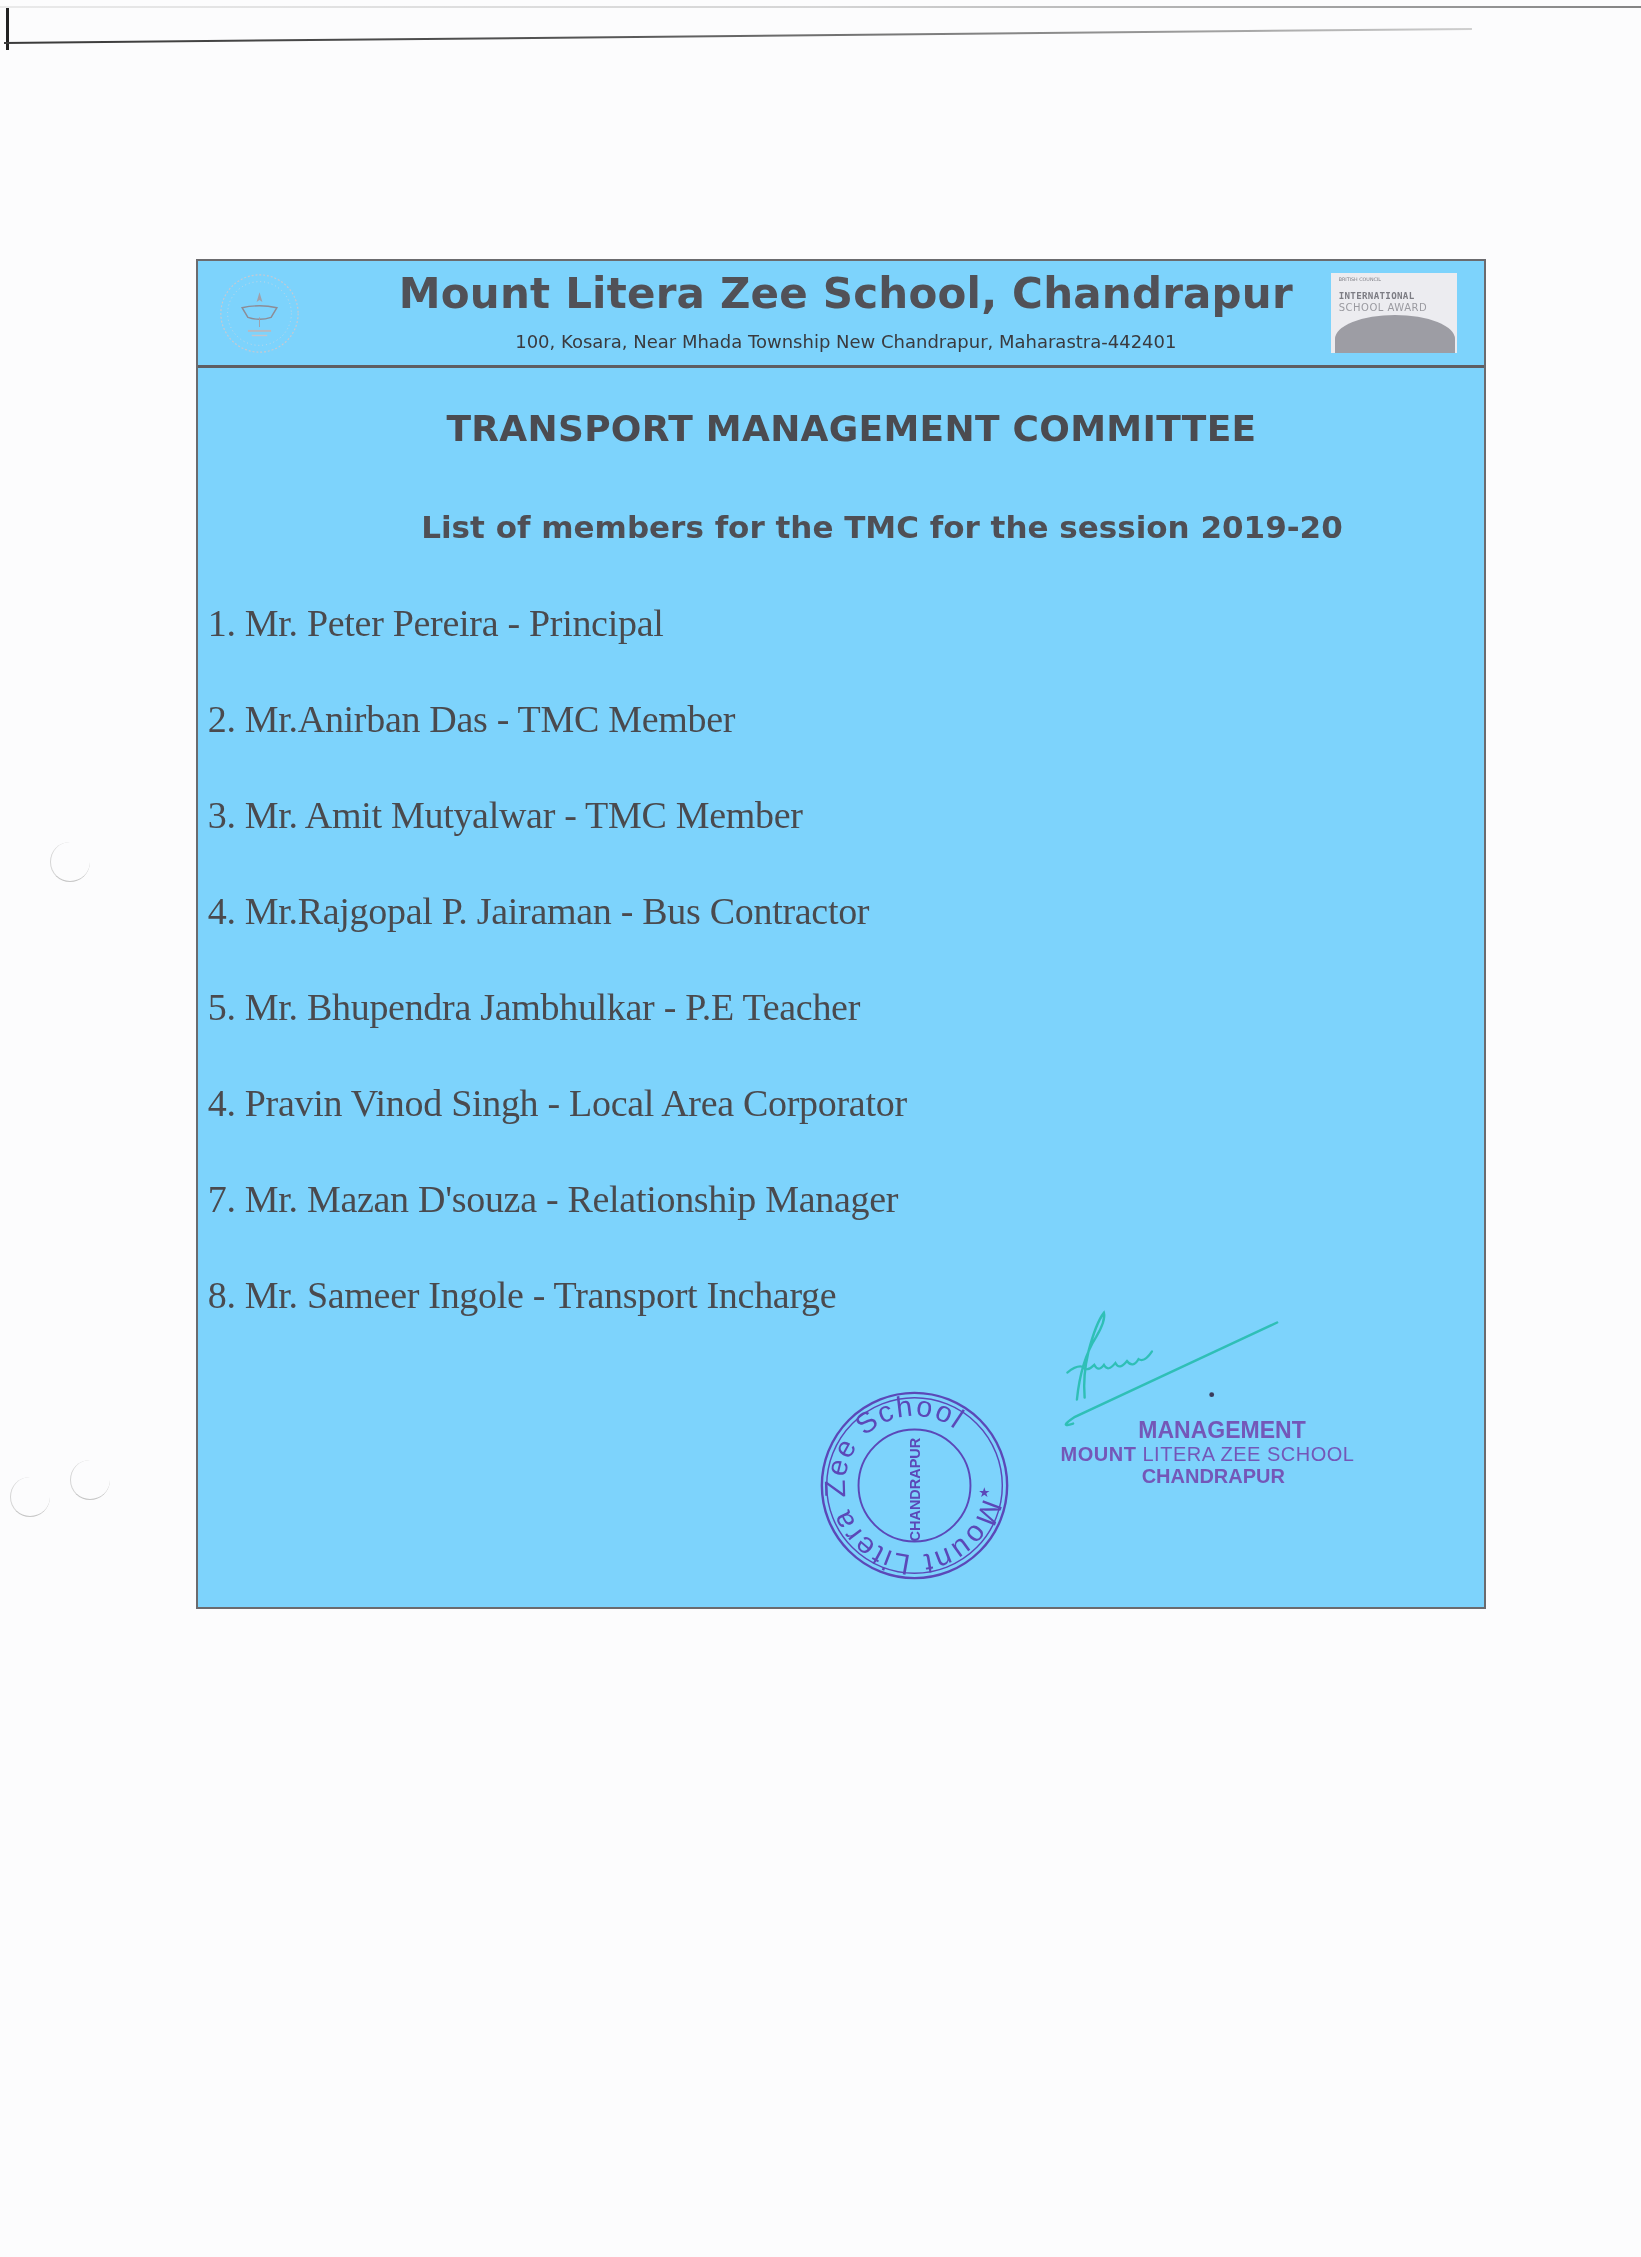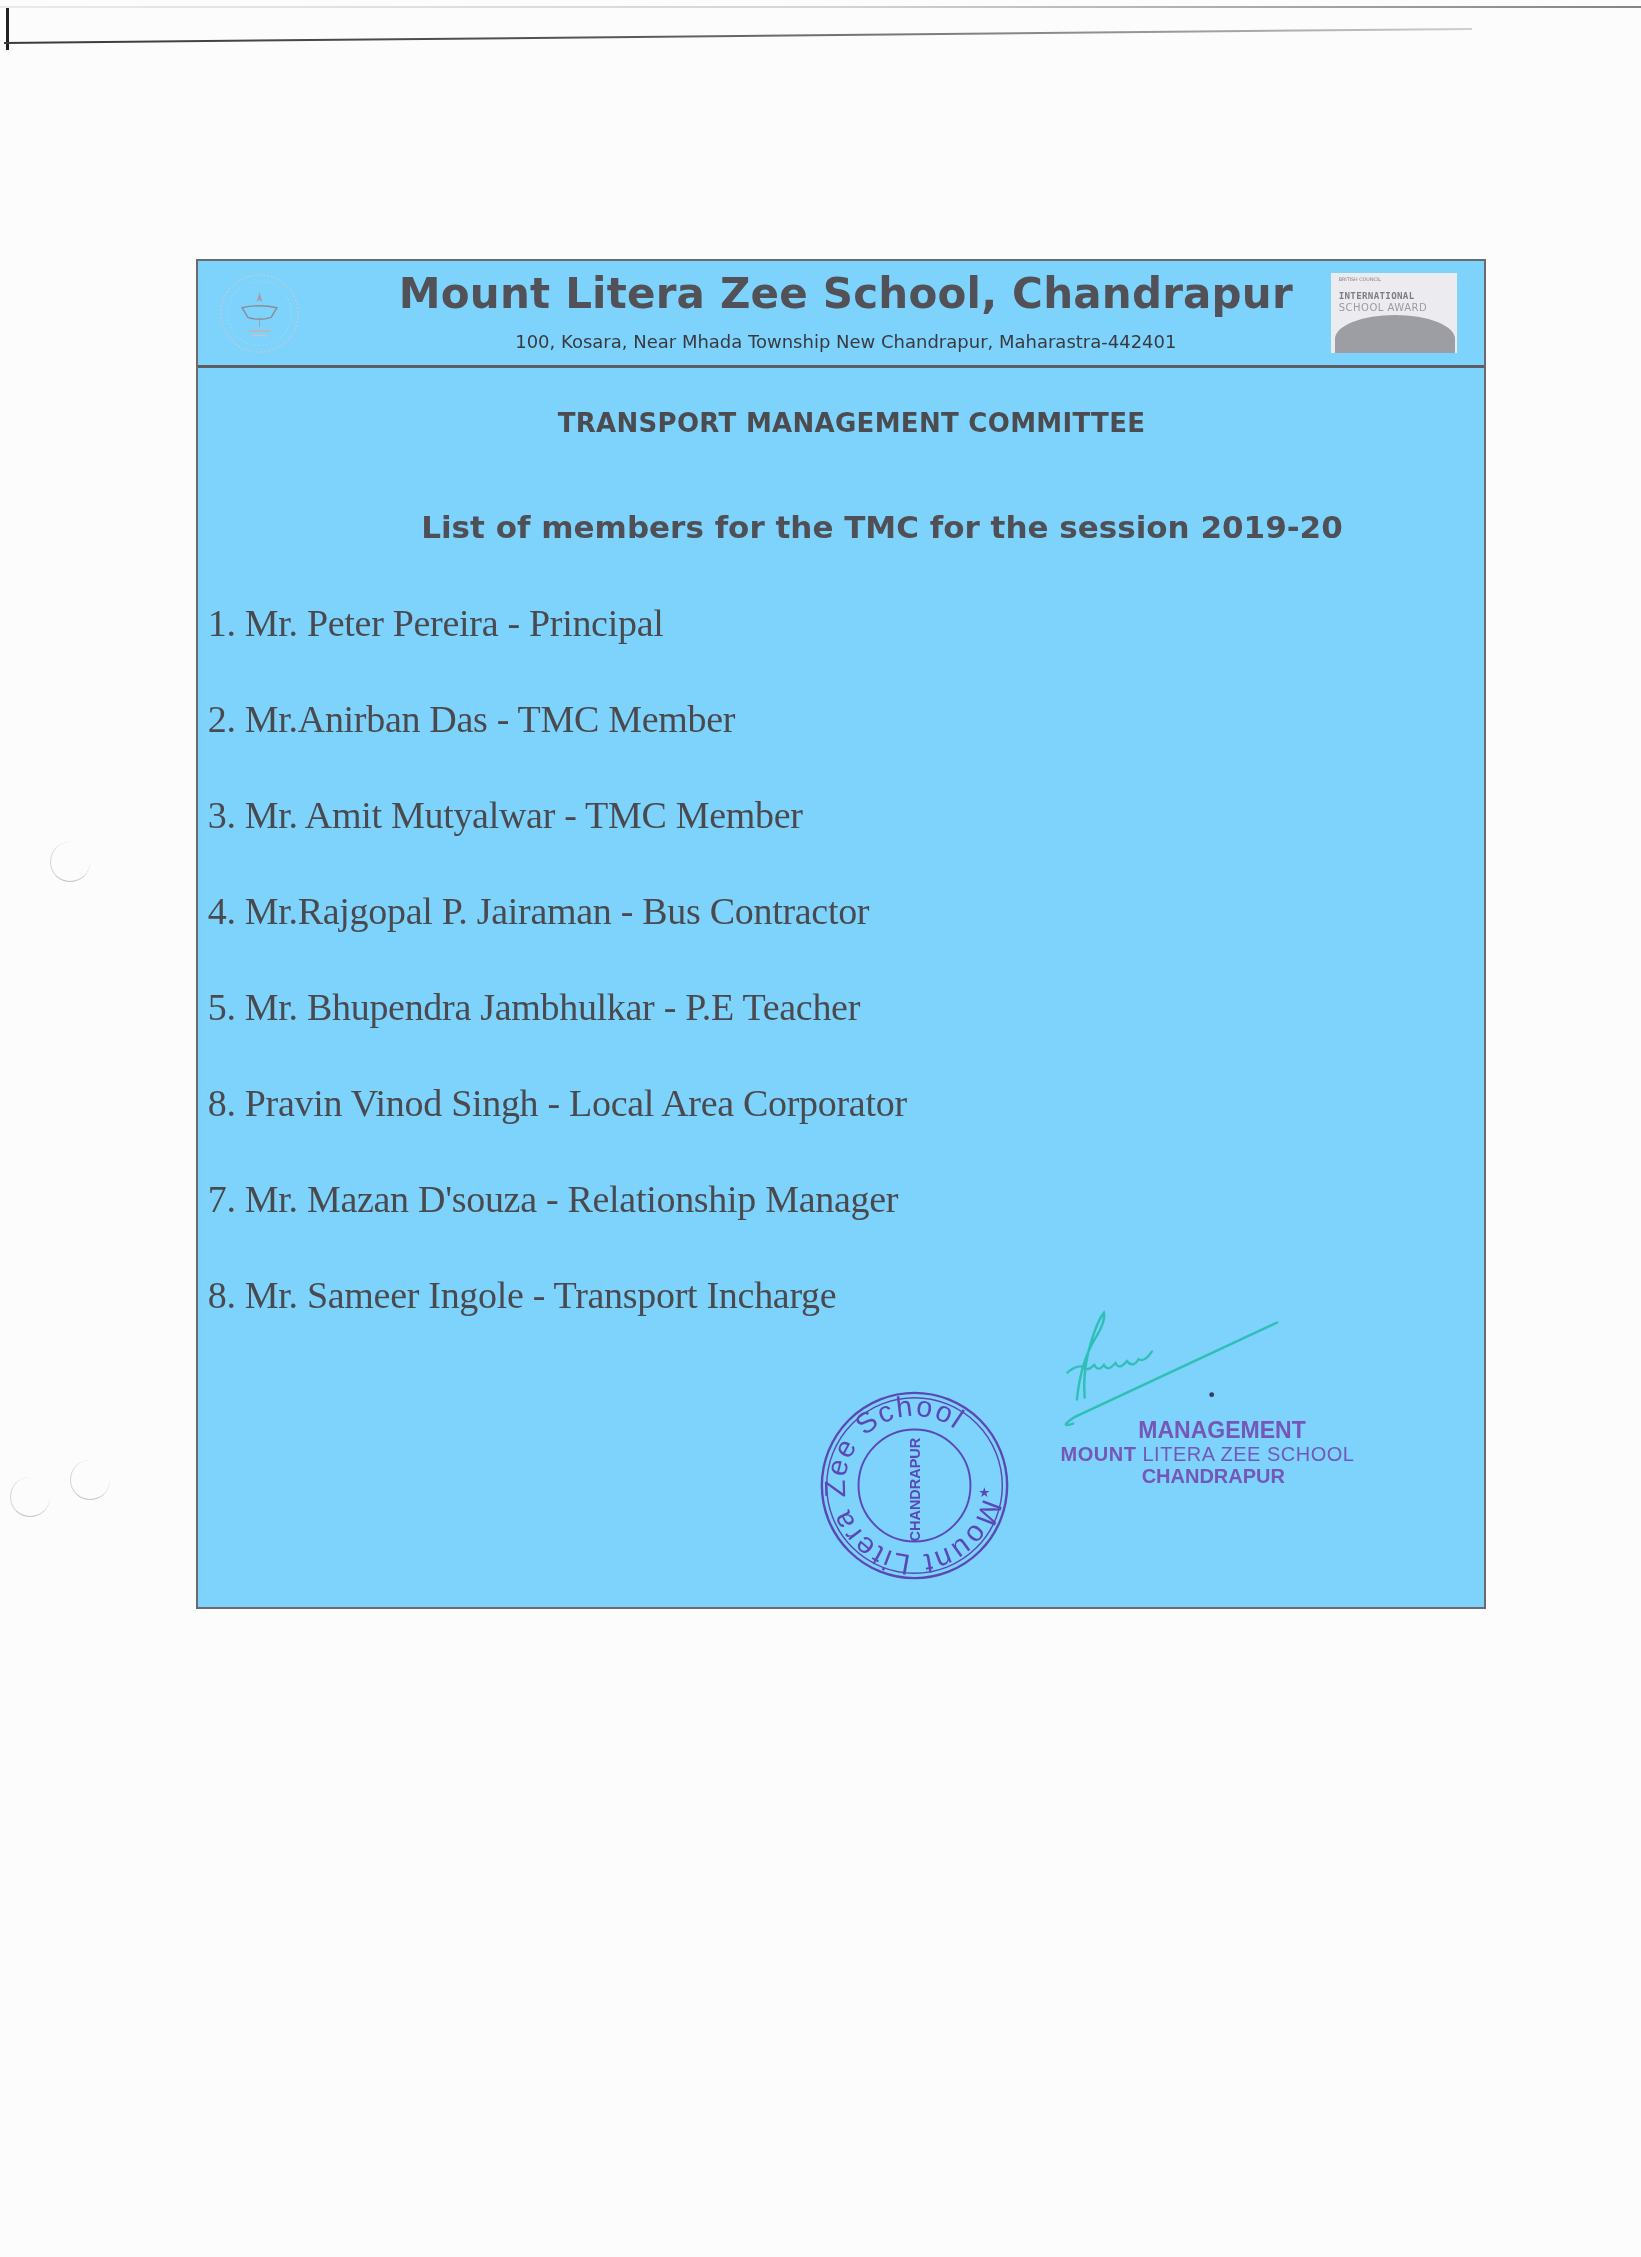--- a/index.html
+++ b/index.html
@@ -143,21 +143,21 @@
       background: #9d9da4;
     }
     .doc-title {
       position: absolute;
       left: 0;
       right: 0;
       top: 147px;
       text-align: center;
       font-family: "DejaVu Sans", sans-serif;
       font-weight: bold;
-      font-size: 26px;
+      font-size: 36px;
       color: #4b4b50;
       letter-spacing: 0.3px;
       padding-left: 21px;
     }
     .doc-subtitle {
       position: absolute;
       left: 0;
       right: 0;
       top: 248px;
       text-align: center;
@@ -263,21 +263,21 @@
 
   <div class="doc-title">TRANSPORT MANAGEMENT COMMITTEE</div>
   <div class="doc-subtitle">List of members for the TMC for the session 2019-20</div>
 
   <ul class="member-list">
     <li class="member-item">1. Mr. Peter Pereira - Principal</li>
     <li class="member-item">2. Mr.Anirban Das - TMC Member</li>
     <li class="member-item">3. Mr. Amit Mutyalwar - TMC Member</li>
     <li class="member-item">4. Mr.Rajgopal P. Jairaman - Bus Contractor</li>
     <li class="member-item">5. Mr. Bhupendra Jambhulkar - P.E Teacher</li>
-    <li class="member-item">8. Pravin Vinod Singh - Local Area Corporator</li>
+    <li class="member-item">4. Pravin Vinod Singh - Local Area Corporator</li>
     <li class="member-item">7. Mr. Mazan D'souza - Relationship Manager</li>
     <li class="member-item">8. Mr. Sameer Ingole - Transport Incharge</li>
   </ul>
 
   <div class="stamp">
     <svg width="193" height="193" viewBox="0 0 200 200">
       <defs>
         <path id="sealArc" d="M100,100 m-72,0 a72,72 0 1,1 144,0 a72,72 0 1,1 -144,0"></path>
       </defs>
       <circle cx="100" cy="100" r="96" fill="none" stroke="#5b48b8" stroke-width="2.5"></circle>

